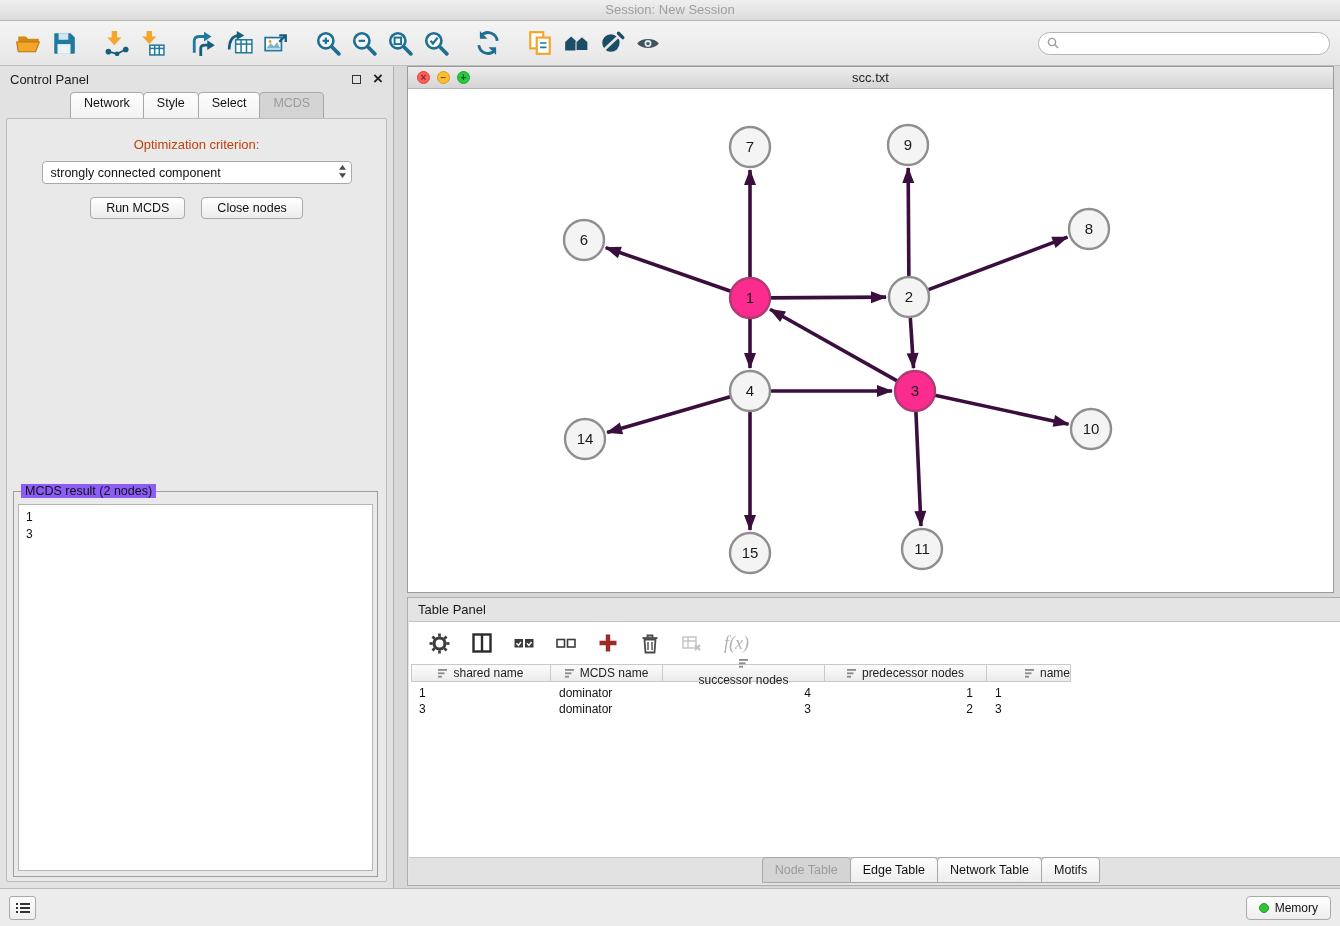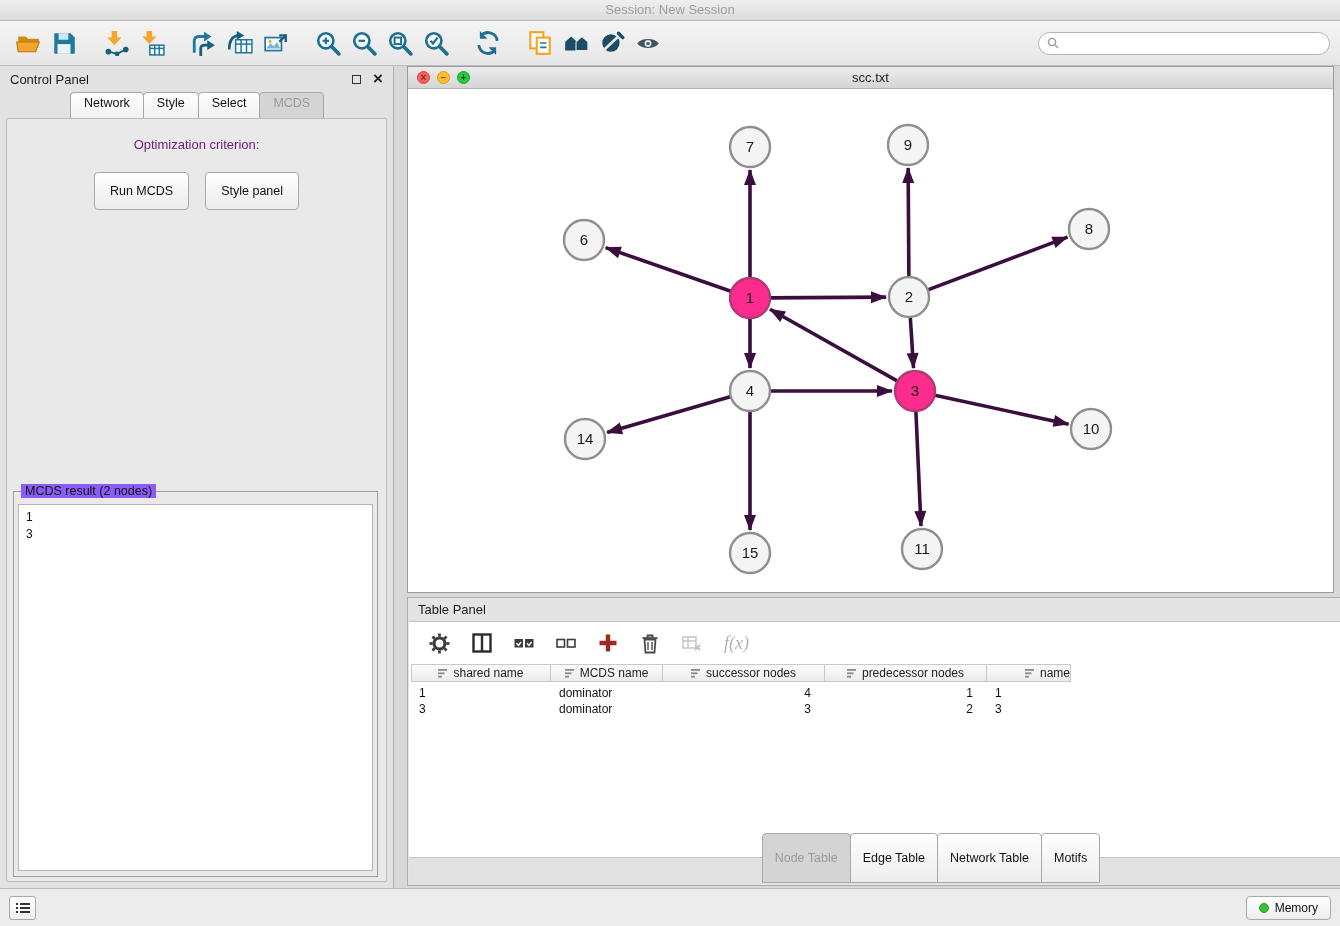--- a/index.html
+++ b/index.html
@@ -27,27 +27,27 @@
   
   .control-panel{position:absolute;left:0;top:66px;width:394px;bottom:38px;
     background:#e2e2e2;border-right:1px solid #b0b0b0;}
   .cp-header{height:26px;display:flex;align-items:center;padding:0 10px;font-size:13px;color:#1a1a1a;}
   .cp-tabs{display:flex;padding-left:70px;height:36px;}
   .tab{border:1px solid #a8a8a8;background:linear-gradient(#fefefe,#ededed);font-size:12.5px;
     padding:3px 13px;border-radius:4px 4px 0 0;color:#111;margin-right:-1px;}
   .tab.active{background:#d4d4d4;color:#9b9b9b;}
   .cp-body{position:absolute;left:6px;right:6px;top:52px;bottom:6px;border:1px solid #bdbdbd;
     background:#e9e9e9;border-radius:2px;}
-  .opt-label{text-align:center;margin-top:18px;font-size:13px;color:#701a75;}
+  .opt-label{text-align:center;margin-top:18px;font-size:13px;color:#c2410c;}
   .combo{width:310px;height:23px;margin:9px auto 0;background:#fff;border:1px solid #a9a9a9;border-radius:4px;
     display:flex;align-items:center;padding:0 4px 0 8px;font-size:12.5px;color:#111;}
   .combo .arrows{margin-left:auto;}
   .btn-row{display:flex;justify-content:center;gap:16px;margin-top:13px;}
-  .pbtn{height:38px;padding:0 15px;border:1px solid #a9a9a9;border-radius:4px;
-    background:linear-gradient(#ffffff,#ececec);font-size:12.5px;display:flex;align-items:center;color:#111;margin-top:7px;}
+  .pbtn{height:22px;padding:0 15px;border:1px solid #a9a9a9;border-radius:4px;
+    background:linear-gradient(#ffffff,#ececec);font-size:12.5px;display:flex;align-items:center;color:#111;}
   .result-box{position:absolute;left:6px;right:8px;top:372px;bottom:4px;border:1px solid #9d9d9d;background:#e9e9e9;}
   .result-legend{position:absolute;top:-8px;left:7px;background:#8b5cf6;padding:0 4px;font-size:12.5px;color:#111;}
   .result-list{position:absolute;left:4px;right:4px;top:12px;bottom:5px;background:#fff;
     border:1px solid #b5b5b5;font-size:12px;padding:4px 7px;line-height:17px;color:#111;overflow:hidden;}
 
   
   .network-window{position:absolute;left:407px;top:66px;width:927px;height:527px;background:#fff;border:1px solid #9a9a9a;}
   .nw-titlebar{height:22px;background:linear-gradient(#ececec,#d5d5d5);border-bottom:1px solid #b3b3b3;
     position:relative;display:flex;align-items:center;justify-content:center;font-size:13px;color:#222;}
   .traffic{position:absolute;left:9px;top:4px;display:flex;gap:7px;}
@@ -70,21 +70,21 @@
   .tp-hcell{height:18px;background:linear-gradient(#fcfcfc,#ebebeb);border:1px solid #c9c9c9;border-left-width:0;
     display:flex;align-items:center;justify-content:center;gap:5px;font-size:12px;color:#222;}
   .tp-hcell:first-child{border-left-width:1px;}
   .sort-ic{display:inline-flex;}
   .tp-rows{margin-left:2px;padding-top:3px;}
   .tp-row{display:flex;height:16px;font-size:12px;align-items:center;color:#111;}
   .tp-cell{height:16px;line-height:16px;}
   .tp-tabs{position:absolute;bottom:0;left:0;right:0;height:27px;background:#e2e2e2;border-top:1px solid #c6c6c6;
     display:flex;justify-content:center;align-items:flex-end;padding-bottom:1px;}
   .btab{border:1px solid #a8a8a8;background:linear-gradient(#fefefe,#ededed);font-size:12.5px;
-    padding:17px 12px;border-radius:4px 4px 0 0;color:#111;margin-right:-1px;}
+    padding:5px 12px;border-radius:4px 4px 0 0;color:#111;margin-right:-1px;}
   .btab.active{background:#d4d4d4;color:#9b9b9b;}
 
   
   .statusbar{position:absolute;left:0;bottom:0;width:1340px;height:38px;background:#ececec;
     border-top:1px solid #bbb;display:flex;align-items:center;padding:0 9px;}
   .sb-left{width:27px;height:24px;border:1px solid #a9a9a9;border-radius:3px;
     background:linear-gradient(#fff,#eee);display:flex;align-items:center;justify-content:center;}
   .memory-btn{margin-left:auto;height:24px;border:1px solid #a9a9a9;border-radius:4px;
     background:linear-gradient(#fff,#eee);display:flex;align-items:center;gap:6px;padding:0 12px;font-size:12px;color:#111;}
   .mem-dot{width:10px;height:10px;border-radius:50%;background:#35c135;border:1px solid #2a9a2a;}
@@ -246,23 +246,32 @@
     </span>
   </div>
   <div class="cp-tabs" id="cp-tabs">
       <div class="tab">Network</div>
       <div class="tab">Style</div>
       <div class="tab">Select</div>
       <div class="tab active">MCDS</div>
     </div>
   <div class="cp-body">
     <div class="opt-label">Optimization criterion:</div>
+    <div class="combo">
+      <span>strongly connected component</span>
+      <span class="arrows">
+        <svg width="9" height="15" viewBox="0 0 9 15">
+            <path d="M4.5 1 8 5.7H1z" fill="#4a4a4a"></path>
+            <path d="M4.5 14 1 9.3h7z" fill="#4a4a4a"></path>
+          </svg>
+      </span>
+    </div>
     <div class="btn-row">
       <div class="pbtn">Run MCDS</div>
-      <div class="pbtn">Style panel</div>
+      <div class="pbtn">Close nodes</div>
     </div>
     <div class="result-box">
       <span class="result-legend">MCDS result (2 nodes)</span>
       <div class="result-list" id="result-list">
           <div>1</div>
           <div>3</div>
         </div>
     </div>
   </div>
 </div>
@@ -409,21 +418,21 @@
         <div class="tp-hcell" style="width: 112px;">
           <span class="sort-ic">
             <svg width="10" height="9" viewBox="0 0 10 9">
               <rect x="0" y="0" width="9" height="1.8" fill="#8a8a8a"></rect>
               <rect x="0" y="3.4" width="6.5" height="1.8" fill="#8a8a8a"></rect>
               <rect x="0" y="6.8" width="4" height="1.8" fill="#8a8a8a"></rect>
             </svg>
           </span>
           <span>MCDS name</span>
         </div>
-        <div class="tp-hcell" style="width: 162px;">
+        <div class="tp-hcell" style="width: 162px; flex-direction: column;">
           <span class="sort-ic">
             <svg width="10" height="9" viewBox="0 0 10 9">
               <rect x="0" y="0" width="9" height="1.8" fill="#8a8a8a"></rect>
               <rect x="0" y="3.4" width="6.5" height="1.8" fill="#8a8a8a"></rect>
               <rect x="0" y="6.8" width="4" height="1.8" fill="#8a8a8a"></rect>
             </svg>
           </span>
           <span>successor nodes</span>
         </div>
         <div class="tp-hcell" style="width: 162px;">

